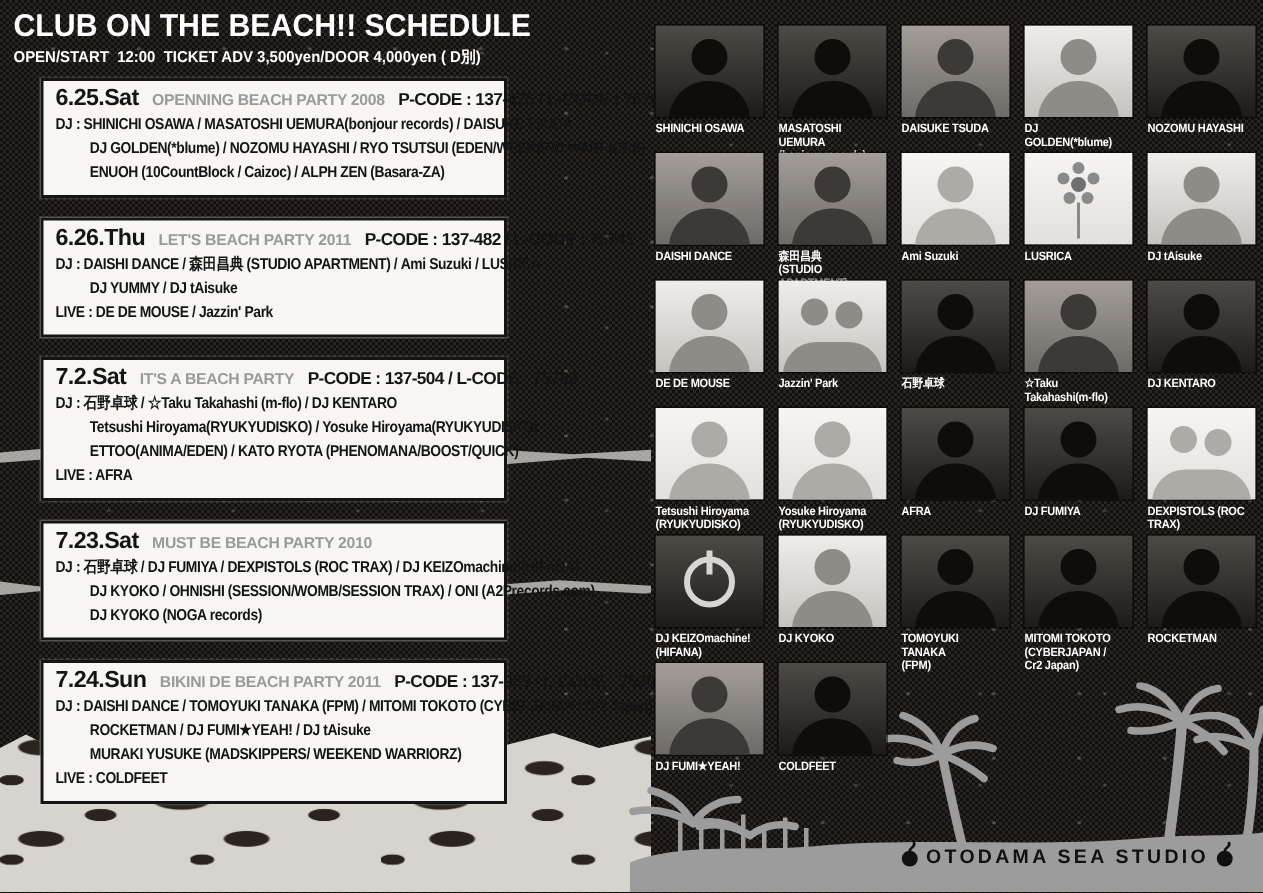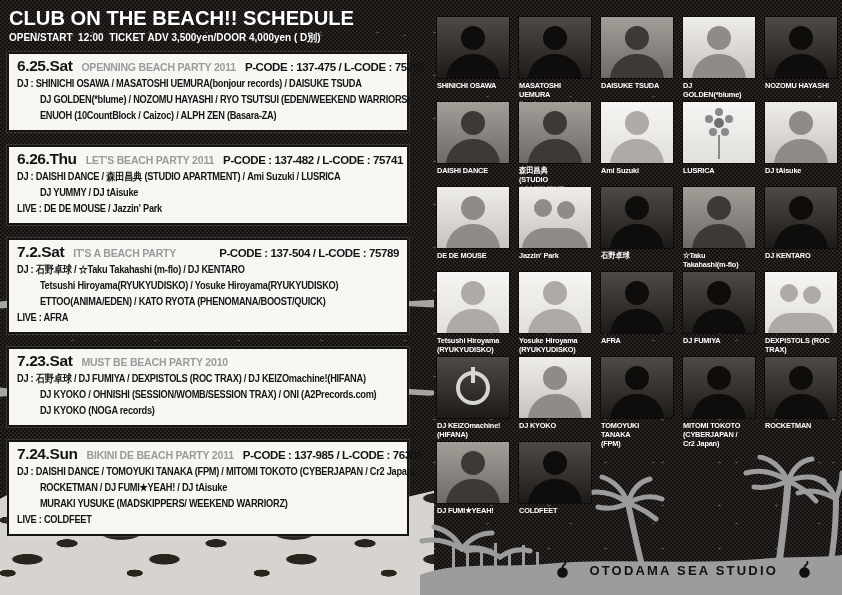--- a/index.html
+++ b/index.html
@@ -16,31 +16,31 @@
   .specks{
     position:absolute;inset:0;pointer-events:none;opacity:.28;
     background-image:
       radial-gradient(#d8d2c8 0 1px,transparent 1.6px),
       radial-gradient(#b9b2a6 0 1px,transparent 1.6px);
     background-size:57px 43px,83px 61px;
     background-position:7px 11px,31px 5px;
   }
 
   
-  .left-col{position:absolute;left:0;top:0;width:415px;}
+  .left-col{position:absolute;left:0;top:0;width:344px;}
   .header{padding:7px 0 0 9px;color:var(--c-header_text,#fff);}
   .header h1{
     margin:0;font-size:21px;font-weight:800;letter-spacing:0;
     line-height:22px;transform:scaleX(.96);transform-origin:0 50%;white-space:nowrap;
   }
   .header .sub{
     margin-top:2px;font-size:10.5px;font-weight:700;white-space:pre-wrap;
     transform:scaleX(.95);transform-origin:0 50%;
   }
-  .events{margin-top:7px;}
+  .events{margin-top:7px;padding-left:20px;}
   .event-box{
     background:var(--c-paper,#f7f6f3);
     border:2px solid #141414;
     margin:0 6px 13px 7px;
     padding:3px 8px 7px 8px;
     box-shadow:0 0 0 1px rgba(255,255,255,.12);
   }
   .event-head{display:flex;align-items:baseline;gap:9px;white-space:nowrap;}
   .event-date{font-size:15.5px;font-weight:800;color:#141414;letter-spacing:-.4px;}
   .event-title{font-size:10.5px;font-weight:800;color:var(--c-muted_title,#9a9a9a);letter-spacing:-.2px;}
@@ -121,21 +121,21 @@
     width:4px;height:16px;background:#d8d6d2;
   }
   .artist-label{
     margin-top:3px;color:#fff;font-size:8px;font-weight:700;line-height:9px;
     letter-spacing:-.2px;white-space:pre-line;transform:scaleX(.92);transform-origin:0 50%;
   }
 
   
   .beach-svg{position:absolute;left:0;bottom:0;pointer-events:none;}
   .venue{
-    position:absolute;right:31px;bottom:16px;display:flex;align-items:center;gap:20px;
+    position:absolute;right:19px;bottom:16px;display:flex;align-items:center;gap:4px;
     color:#121110;font-weight:800;font-size:13px;letter-spacing:2.2px;white-space:nowrap;
   }
   .venue svg{display:block;}
 </style>
 </head>
 <body>
 
 <div class="flyer">
 
   <div class="specks"></div>
@@ -193,21 +193,21 @@
 
   <div class="left-col">
     <div class="header">
       <h1>CLUB ON THE BEACH!! SCHEDULE</h1>
       <div class="sub">OPEN/START  12:00  TICKET ADV 3,500yen/DOOR 4,000yen ( D別)</div>
     </div>
     <div class="events">
         <div class="event-box">
           <div class="event-head">
             <span class="event-date">6.25.Sat</span>
-            <span class="event-title">OPENNING BEACH PARTY 2011</span>
+            <span class="event-title">OPENNING BEACH PARTY 2008</span>
             <span class="event-code">P-CODE : 137-475 / L-CODE : 75761</span>
           </div>
           <div class="event-line">DJ : SHINICHI OSAWA / MASATOSHI UEMURA(bonjour records) / DAISUKE TSUDA</div>
           <div class="event-line indent">DJ GOLDEN(*blume) / NOZOMU HAYASHI / RYO TSUTSUI (EDEN/WEEKEND WARRIORS)</div>
           <div class="event-line indent">ENUOH (10CountBlock / Caizoc) / ALPH ZEN (Basara-ZA)</div>
         </div>
         <div class="event-box">
           <div class="event-head">
             <span class="event-date">6.26.Thu</span>
             <span class="event-title">LET'S BEACH PARTY 2011</span>

